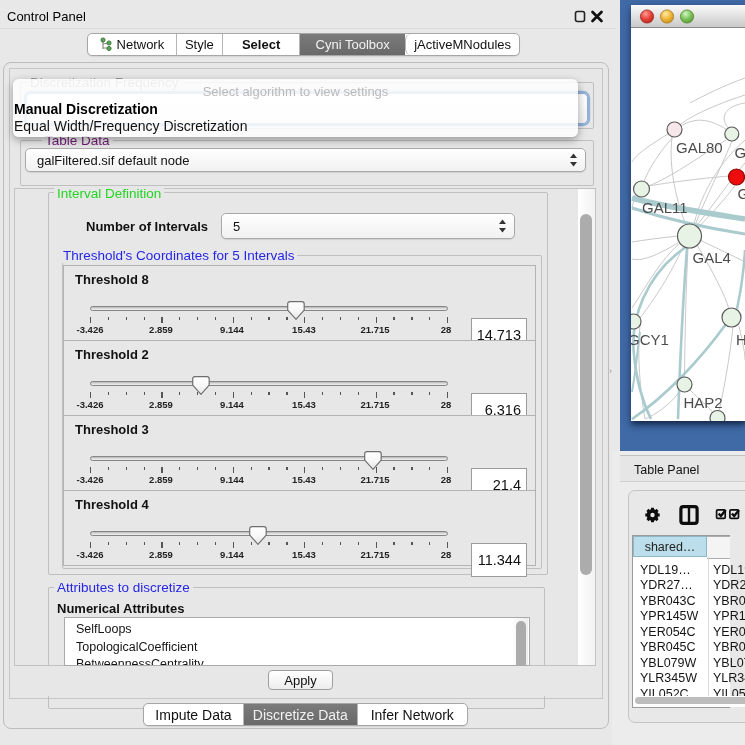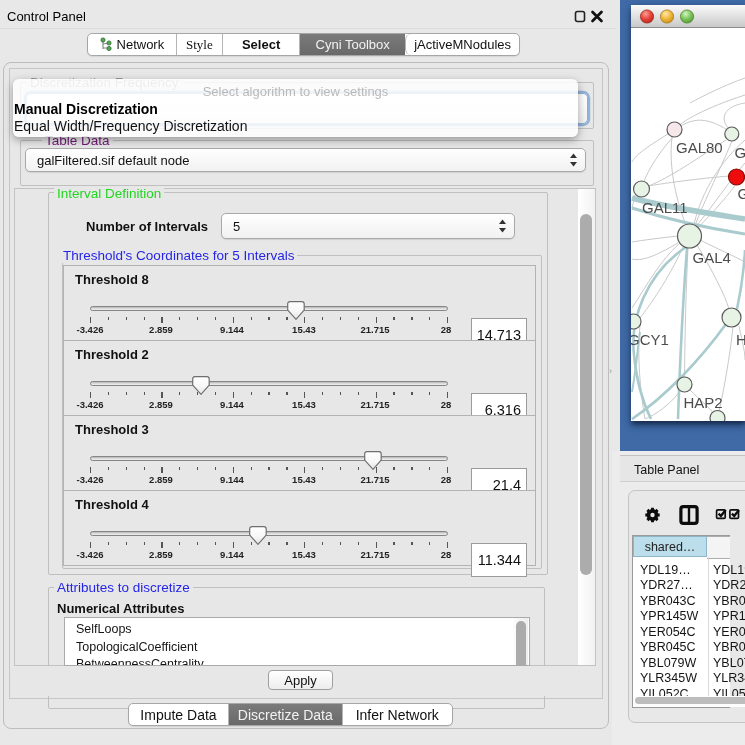--- a/index.html
+++ b/index.html
@@ -46,21 +46,21 @@
 </svg>
 
 <div class="seg" style="left:87px;top:33px;width:431px;height:21px;">
  <div class="it" style="width:91px;">
   <svg width="13" height="15" viewBox="0 0 13 15" style="margin-right:4px;">
    <path d="M3 3 V12 M3 7 L8.5 6 M3 11 L8.5 11" stroke="#8a8a8a" stroke-width="1.2" fill="none"></path>
    <circle cx="3" cy="3" r="2.1" fill="#57a557" stroke="#2e6b2e" stroke-width="0.8"></circle>
    <circle cx="9" cy="6" r="2.1" fill="#57a557" stroke="#2e6b2e" stroke-width="0.8"></circle>
    <circle cx="9" cy="11.5" r="2.1" fill="#57a557" stroke="#2e6b2e" stroke-width="0.8"></circle>
   </svg>Network</div>
- <div class="it" style="width:48px;font-family:Liberation Serif, serif;">Style</div>
+ <div class="it" style="width:48px;">Style</div>
  <div class="it" style="width:80px;font-weight:bold;">Select</div>
  <div class="it sel" style="width:110px;">Cyni Toolbox</div>
  <div class="it" style="width:118px;border-radius:6px;">jActiveMNodules</div>
 </div>
 
 <div class="abs" style="left:3px;top:62px;width:604px;height:665px;background:#e8e7e7;
  border:1px solid #bdbdbd;border-radius:8px;"></div>
 
 <div class="abs" style="left:9px;top:68px;width:592px;height:629px;background:#e8e7e7;
  border:1px solid #c6c6c6;"></div>
@@ -199,21 +199,21 @@
  <div style="font-size:12.5px;color:#151515;padding:3px 0 0 11px;line-height:17.6px;">SelfLoops<br>TopologicalCoefficient<br>BetweennessCentrality</div>
  <div style="position:absolute;right:1px;top:0;width:15px;height:48px;background:linear-gradient(90deg,#fdfdfd,#ededed);"></div>
  <div style="position:absolute;right:3px;top:3px;width:10px;height:60px;background:#ababab;border-radius:5px;"></div>
 </div>
 
 <div class="abs" style="left:15px;top:666px;width:580px;height:30px;background:#e8e7e7;"></div>
 
 <div class="abs" style="left:268px;top:670px;width:65px;height:20px;background:linear-gradient(#ffffff,#ededed);
  border:1px solid #9f9f9f;border-radius:4px;font-size:13px;color:#111;display:flex;align-items:center;justify-content:center;box-sizing:border-box;">Apply</div>
 
-<div class="seg" style="left:128px;top:703px;width:323px;height:21px;font-size:14px;">
+<div class="seg" style="left:143px;top:703px;width:323px;height:21px;font-size:14px;">
  <div class="it" style="width:99px;">Impute Data</div>
  <div class="it sel" style="width:113.5px;">Discretize Data</div>
  <div class="it" style="width:110.5px;">Infer Network</div>
 </div>
 
 <div class="abs" style="left:609px;top:366px;font-size:9px;color:#9a9a9a;">›</div>
 
 <div class="abs" style="left:13px;top:79px;width:565px;height:58px;background:rgba(255,255,255,0.84);
  border-radius:6px;box-shadow:0 3px 9px rgba(0,0,0,0.35);"></div>
 <div class="abs" style="left:13px;top:84px;width:565px;text-align:center;font-size:13px;color:#b9b9b9;">Select algorithm to view settings</div>

